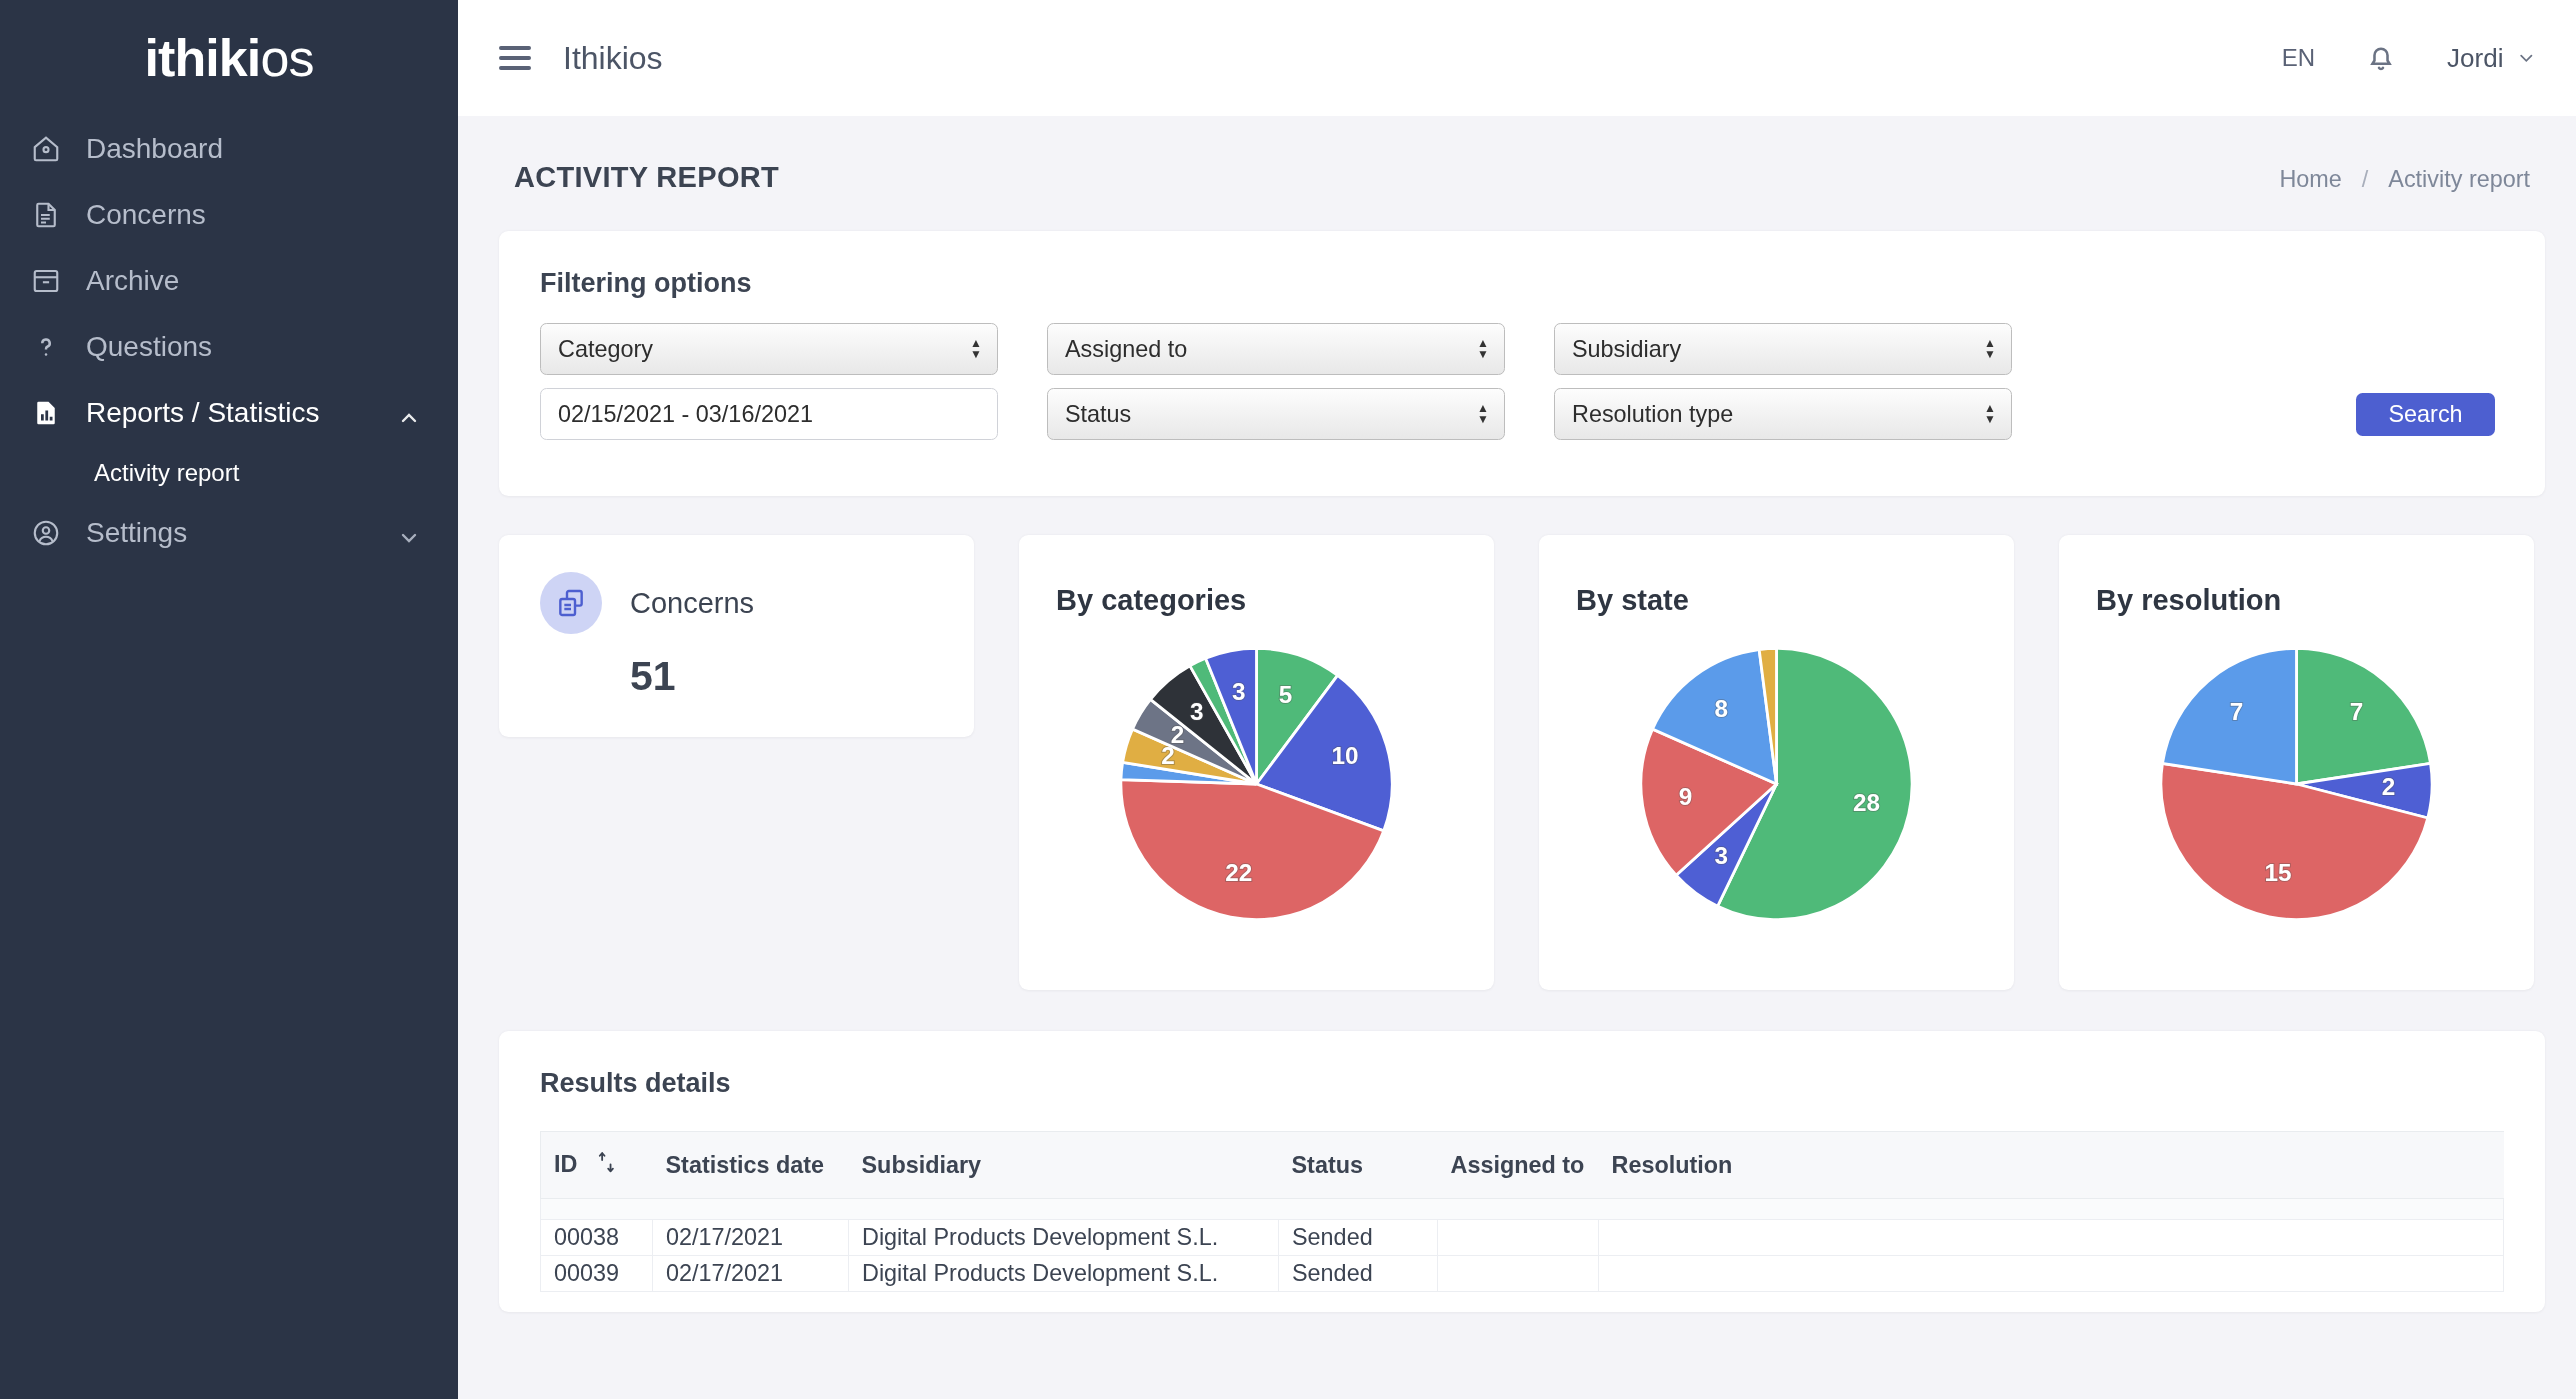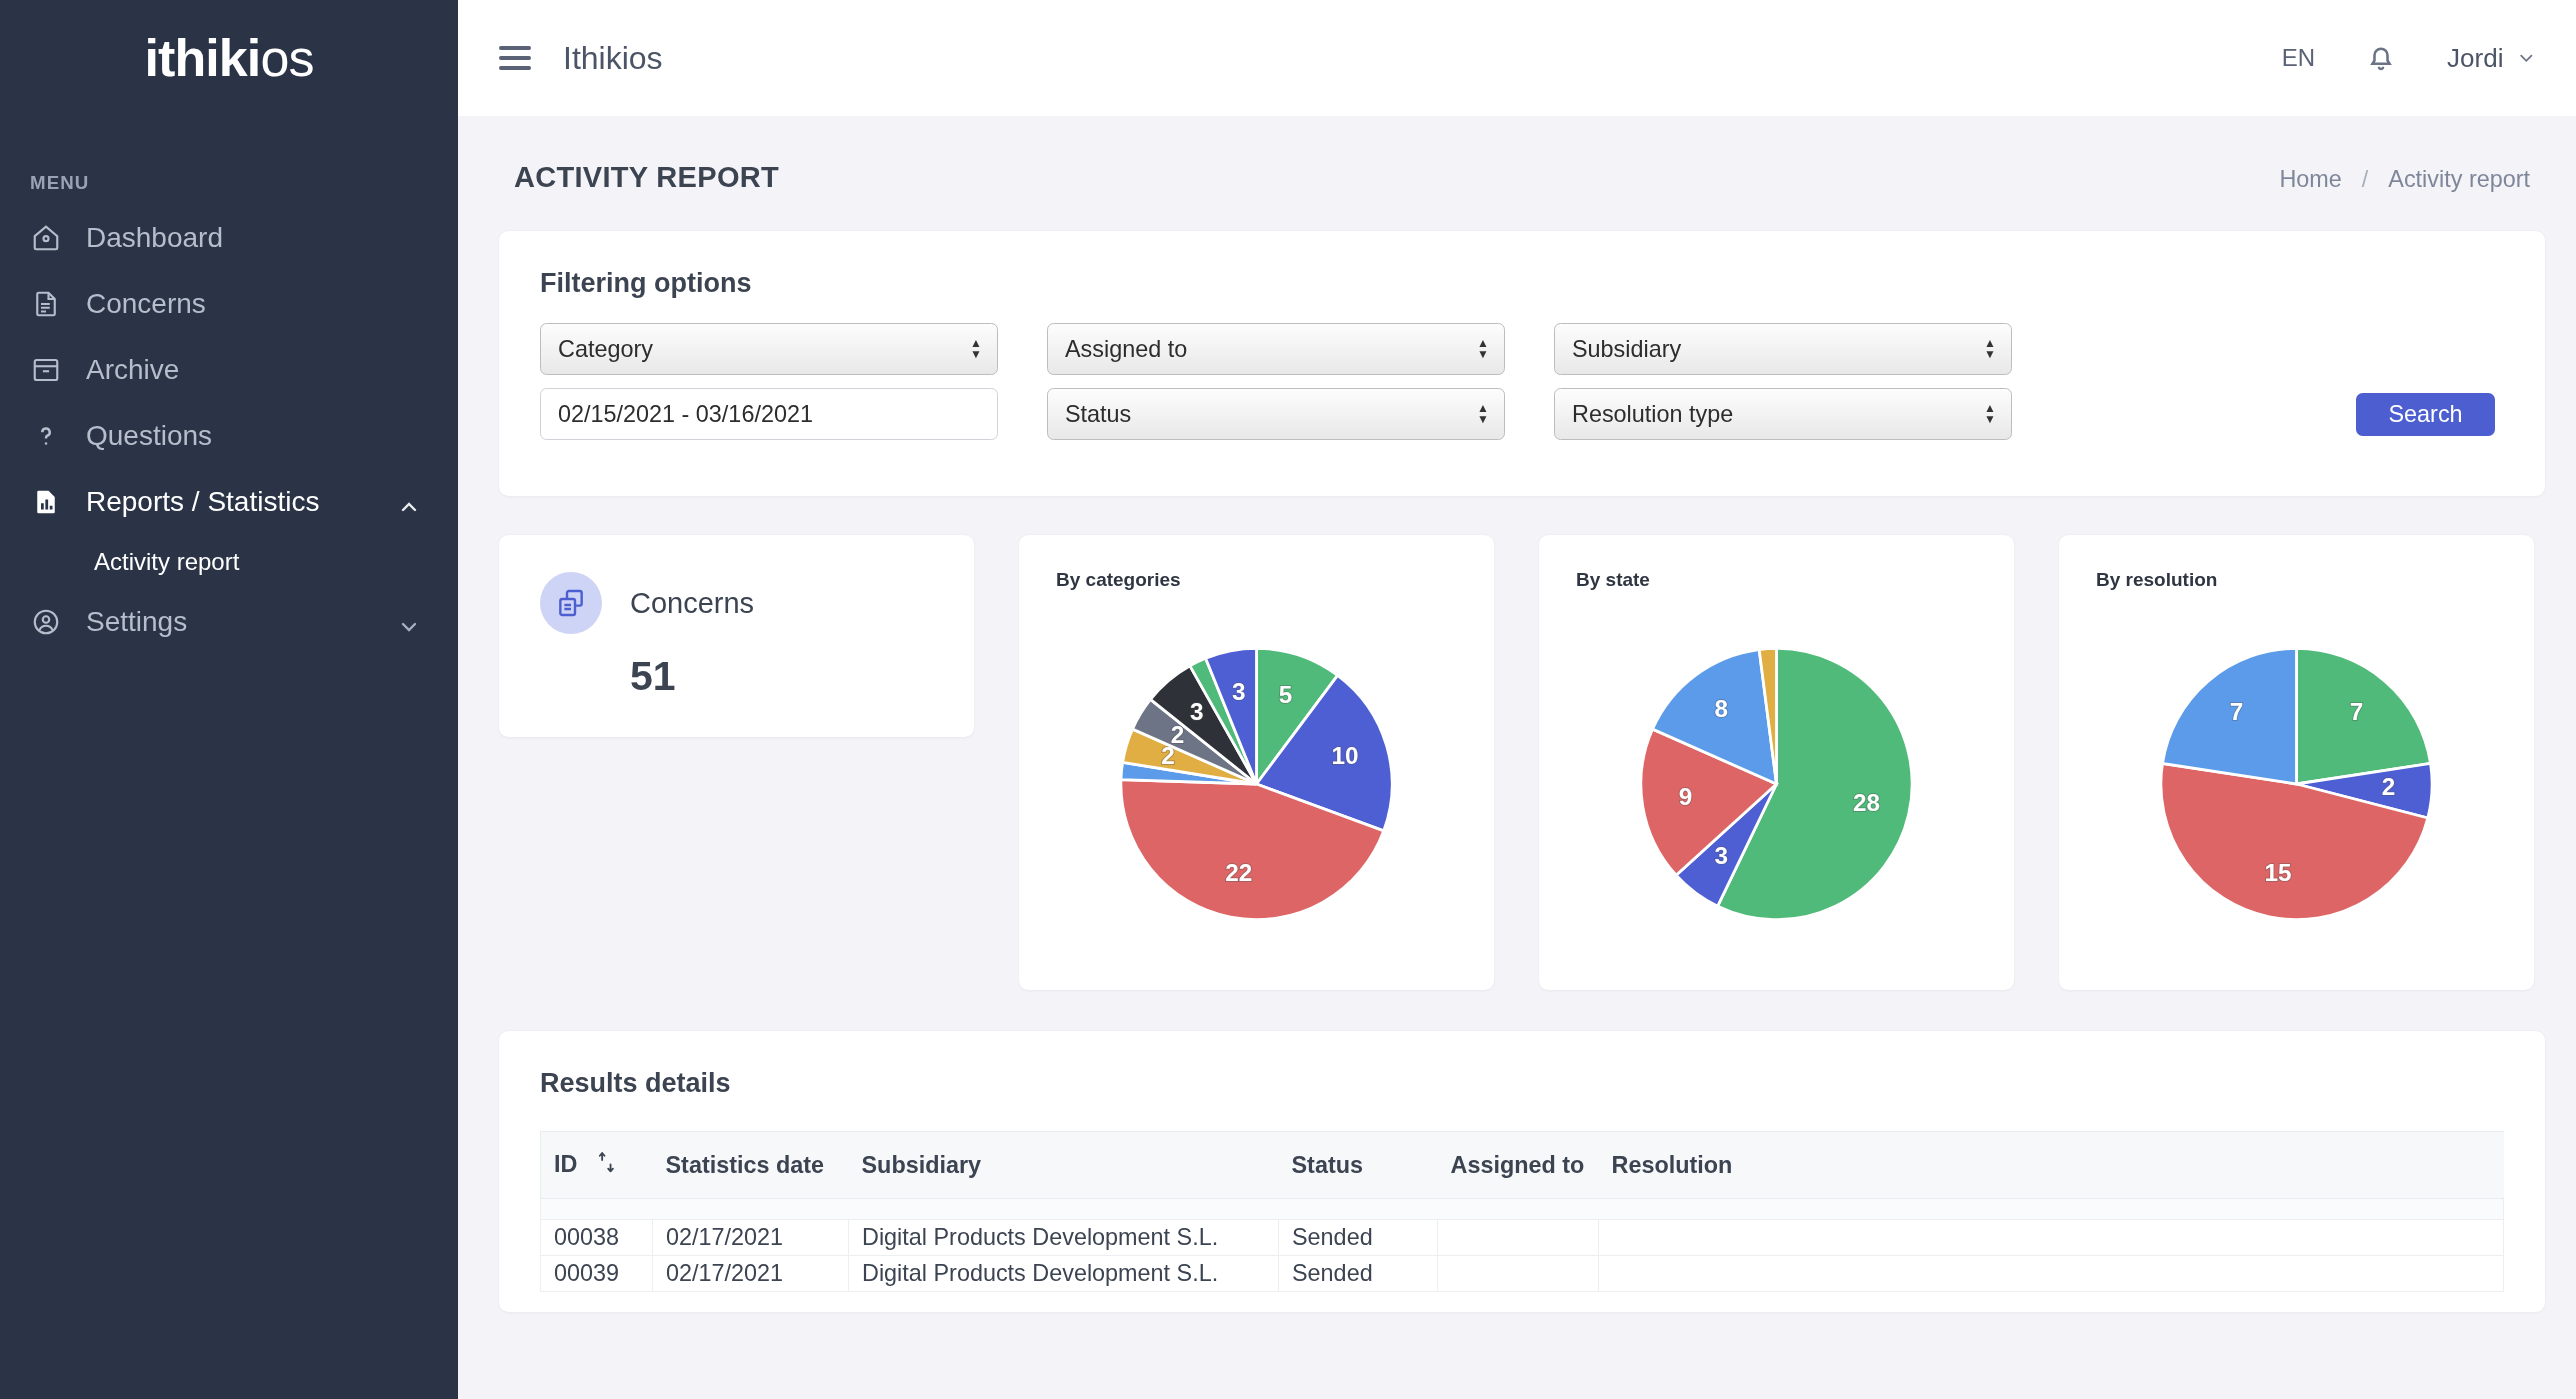--- a/index.html
+++ b/index.html
@@ -101,21 +101,21 @@
   .concerns-top { display: flex; align-items: center; gap: 28px; }
   .cc-icon {
     width: 62px; height: 62px; border-radius: 50%; background: #ced4f5;
     display: flex; align-items: center; justify-content: center;
   }
   .cc-icon svg { width: 32px; height: 32px; }
   .cc-title { font-size: 29px; color: #3c4452; }
   .cc-num { font-size: 41px; font-weight: 700; color: #3c4452; margin: 18.7px 0 0 90px; }
 
   .pie-card { width: 475px; height: 455px; padding: 34px 37px; position: relative; }
-  .pie-title { font-size: 19px; font-weight: 700; color: #2f3642; }
+  .pie-title { font-size: 29px; font-weight: 700; color: #2f3642; margin-top: 15px; }
   .pie-holder { position: absolute; left: 0; right: 0; top: 90px; display: flex; justify-content: center; }
   .pie-holder svg { display: block; }
   .pie-label {
     font-family: "Liberation Sans", sans-serif; font-size: 26px; font-weight: 700;
     fill: #ffffff; text-anchor: middle; dominant-baseline: middle;
     paint-order: stroke; stroke: rgba(80,80,80,.35); stroke-width: 2px;
   }
 
   
   .results { margin-top: 41px; padding: 37px 41px 0 41px; height: 281px; overflow: hidden; }
@@ -143,21 +143,20 @@
 
 <div class="app">
 
   <aside class="sidebar">
     <div class="logo-wrap">
       <div class="logo">
         <b>ithiki</b><span>os</span>
       </div>
     </div>
 
-    <div class="menu-label">MENU</div>
 
     <div class="nav-item">
       <span class="ico">
         <svg viewBox="0 0 24 24" fill="none" stroke="#b6bdcb" stroke-width="1.7">
             <path d="M3 10.5 12 3l9 7.5V20a1 1 0 0 1-1 1H4a1 1 0 0 1-1-1z"></path>
             <circle cx="12" cy="12.5" r="2"></circle>
           </svg>
       </span>
       <span class="label">Dashboard</span>
     </div>

